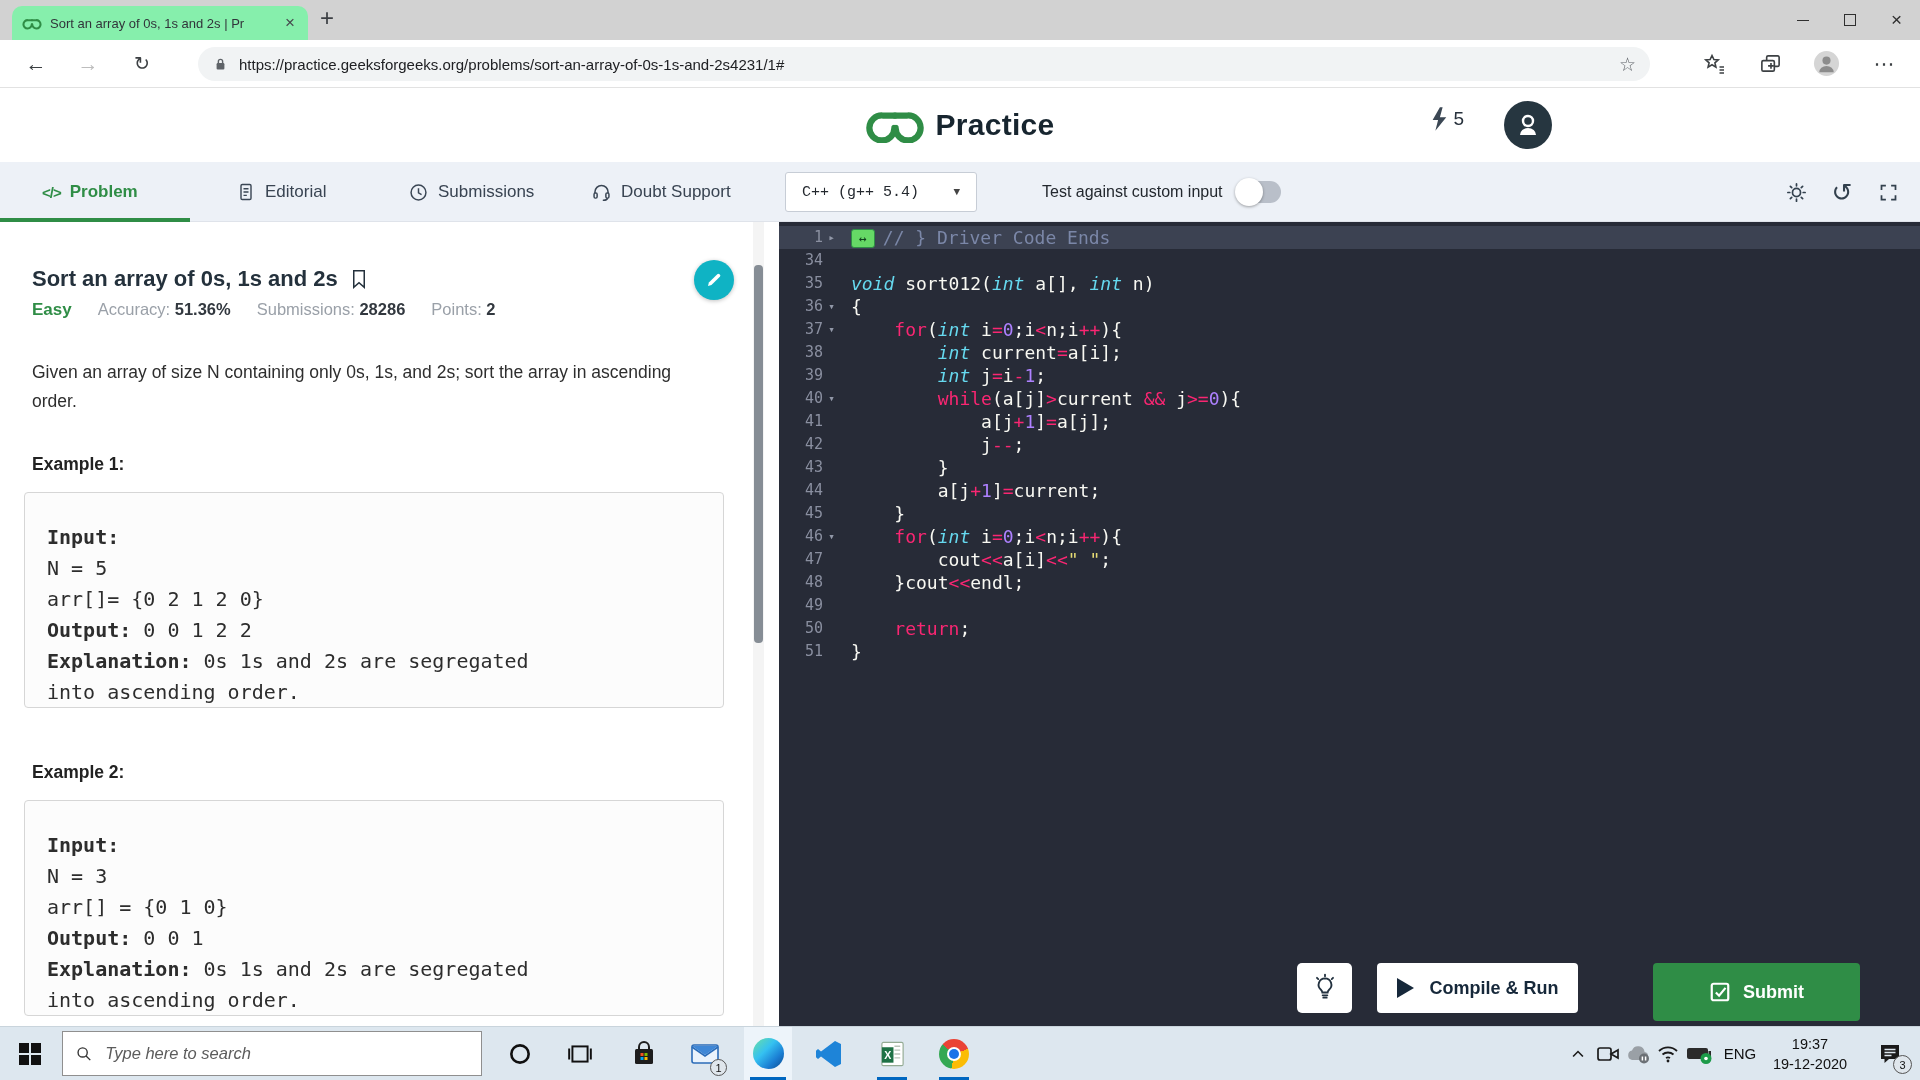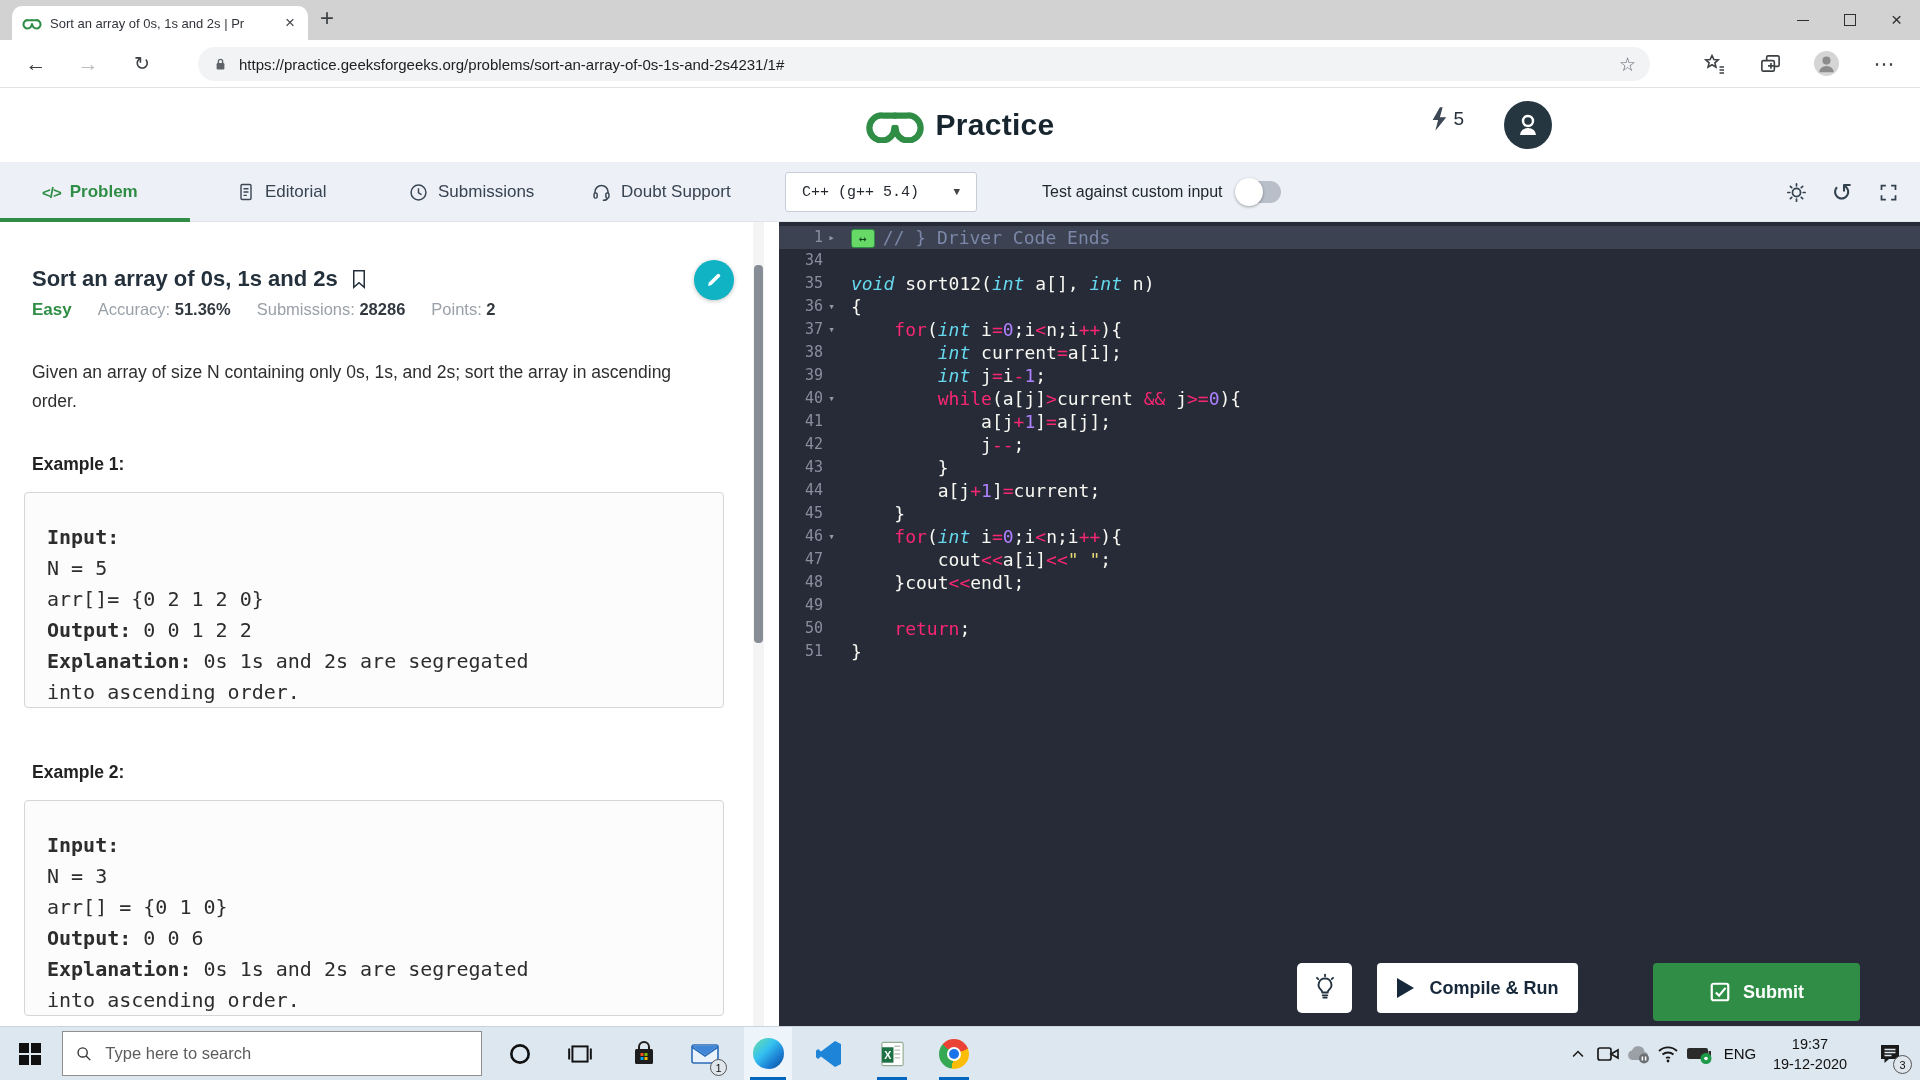--- a/index.html
+++ b/index.html
@@ -2,21 +2,21 @@
 <html><head>
 <meta charset="utf-8">
 <style>
   html,body{margin:0;padding:0;}
   body{width:1920px;height:1080px;overflow:hidden;position:relative;background:#fff;
        font-family:"Liberation Sans",sans-serif;-webkit-font-smoothing:antialiased;}
   svg{display:block;}
 
   
   .titlebar{position:absolute;left:0;top:0;width:1920px;height:40px;background:#d2d2d2;}
-  .btab{position:absolute;left:12px;top:6px;width:296px;height:34px;background:#ffffff;
+  .btab{position:absolute;left:12px;top:6px;width:296px;height:34px;background:#86efac;
         border-radius:10px 10px 0 0;display:flex;align-items:center;padding:0 10px;box-sizing:border-box;gap:8px;}
   .btab-title{font-size:13px;color:#31343a;white-space:nowrap;overflow:hidden;flex:1;}
   .btab-close{font-size:17px;color:#46494e;padding:0 3px;cursor:default;}
   .newtab{position:absolute;left:320px;top:4px;font-size:24px;color:#3c3f44;font-weight:300;}
   .wincontrols{position:absolute;right:0;top:0;height:40px;display:flex;}
   .winbtn{width:47px;height:40px;display:flex;align-items:center;justify-content:center;color:#2f2f2f;}
   .min-glyph{width:12px;border-top:1.6px solid #2f2f2f;}
   .restore-glyph{width:10px;height:10px;border:1.4px solid #2f2f2f;position:relative;background:#d2d2d2;}
   .restore-glyph:before{content:"";position:absolute;left:2px;top:-4px;width:10px;height:10px;border:1.4px solid #2f2f2f;z-index:-1;}
   .close-glyph{font-size:19px;font-weight:300;}
@@ -91,21 +91,21 @@
   .submit-btn{position:absolute;left:874px;top:741px;width:207px;height:58px;background:#2f8d46;border-radius:4px;
               display:flex;align-items:center;justify-content:center;gap:12px;font-size:18px;font-weight:700;color:#fff;}
 
   
   .taskbar{position:absolute;left:0;top:1026px;width:1920px;height:54px;background:#dde7ef;border-top:1px solid #c9d4dc;box-sizing:border-box;}
   .startbtn{position:absolute;left:0;top:0;width:60px;height:53px;display:flex;align-items:center;justify-content:center;}
   .winlogo{display:grid;grid-template-columns:10px 10px;grid-template-rows:10px 10px;gap:2px;}
   .winlogo div{background:#101010;}
   .tsearch{position:absolute;left:62px;top:4px;width:420px;height:45px;background:#fff;border:1px solid #8f8f8f;
            display:flex;align-items:center;padding:0 12px;gap:10px;box-sizing:border-box;}
-  .tsearch input{border:none;outline:none;background:transparent;font-size:16.5px;color:#333;width:100%;font-family:"Liberation Sans",sans-serif;}
+  .tsearch input{border:none;outline:none;background:transparent;font-size:16.5px;color:#333;width:100%;font-family:"Liberation Sans",sans-serif;font-style:italic;}
   .tsearch input::placeholder{color:#5c5c5c;}
   .ttile{position:absolute;top:0;width:48px;height:53px;display:flex;align-items:center;justify-content:center;}
   .ttile .runline{position:absolute;bottom:0;left:9px;width:30px;height:3px;background:#0067c0;}
   .ttile.activeapp{background:#edf4fa;}
   .ttile.activeapp .runline{left:6px;width:36px;}
   .trayico{position:absolute;top:0;width:32px;height:53px;display:flex;align-items:center;justify-content:center;color:#1a1a1a;}
   .tray-lang{font-size:15px;color:#111;}
   .clock{position:absolute;left:1762px;top:7px;width:96px;text-align:center;font-size:14.5px;line-height:20px;color:#111;}
   .minibadge{position:absolute;border-radius:50%;background:#dfe6ec;border:1.5px solid #555;color:#111;
              font-size:11px;display:flex;align-items:center;justify-content:center;}
@@ -287,21 +287,21 @@
         <div><span class="mr">arr[]= {0 2 1 2 0}</span></div>
         <div><span class="mb">Output:</span><span class="mr"> 0 0 1 2 2</span></div>
         <div><span class="mb">Explanation:</span><span class="mr"> 0s 1s and 2s are segregated</span></div>
         <div><span class="mr">into ascending order.</span></div>
       </div>
     <div class="exhead" style="top:540px;">Example 2:</div>
     <div class="exbox" style="top:578px;height:216px;" id="example-box-1">
         <div><span class="mb">Input:</span></div>
         <div><span class="mr">N = 3</span></div>
         <div><span class="mr">arr[] = {0 1 0}</span></div>
-        <div><span class="mb">Output:</span><span class="mr"> 0 0 6</span></div>
+        <div><span class="mb">Output:</span><span class="mr"> 0 0 1</span></div>
         <div><span class="mb">Explanation:</span><span class="mr"> 0s 1s and 2s are segregated</span></div>
         <div><span class="mr">into ascending order.</span></div>
       </div>
     <div class="lscroll">
         <div class="thumb"></div>
       </div>
   </div>
 
   <div class="editor">
     <div class="code-area" id="code-rows">

